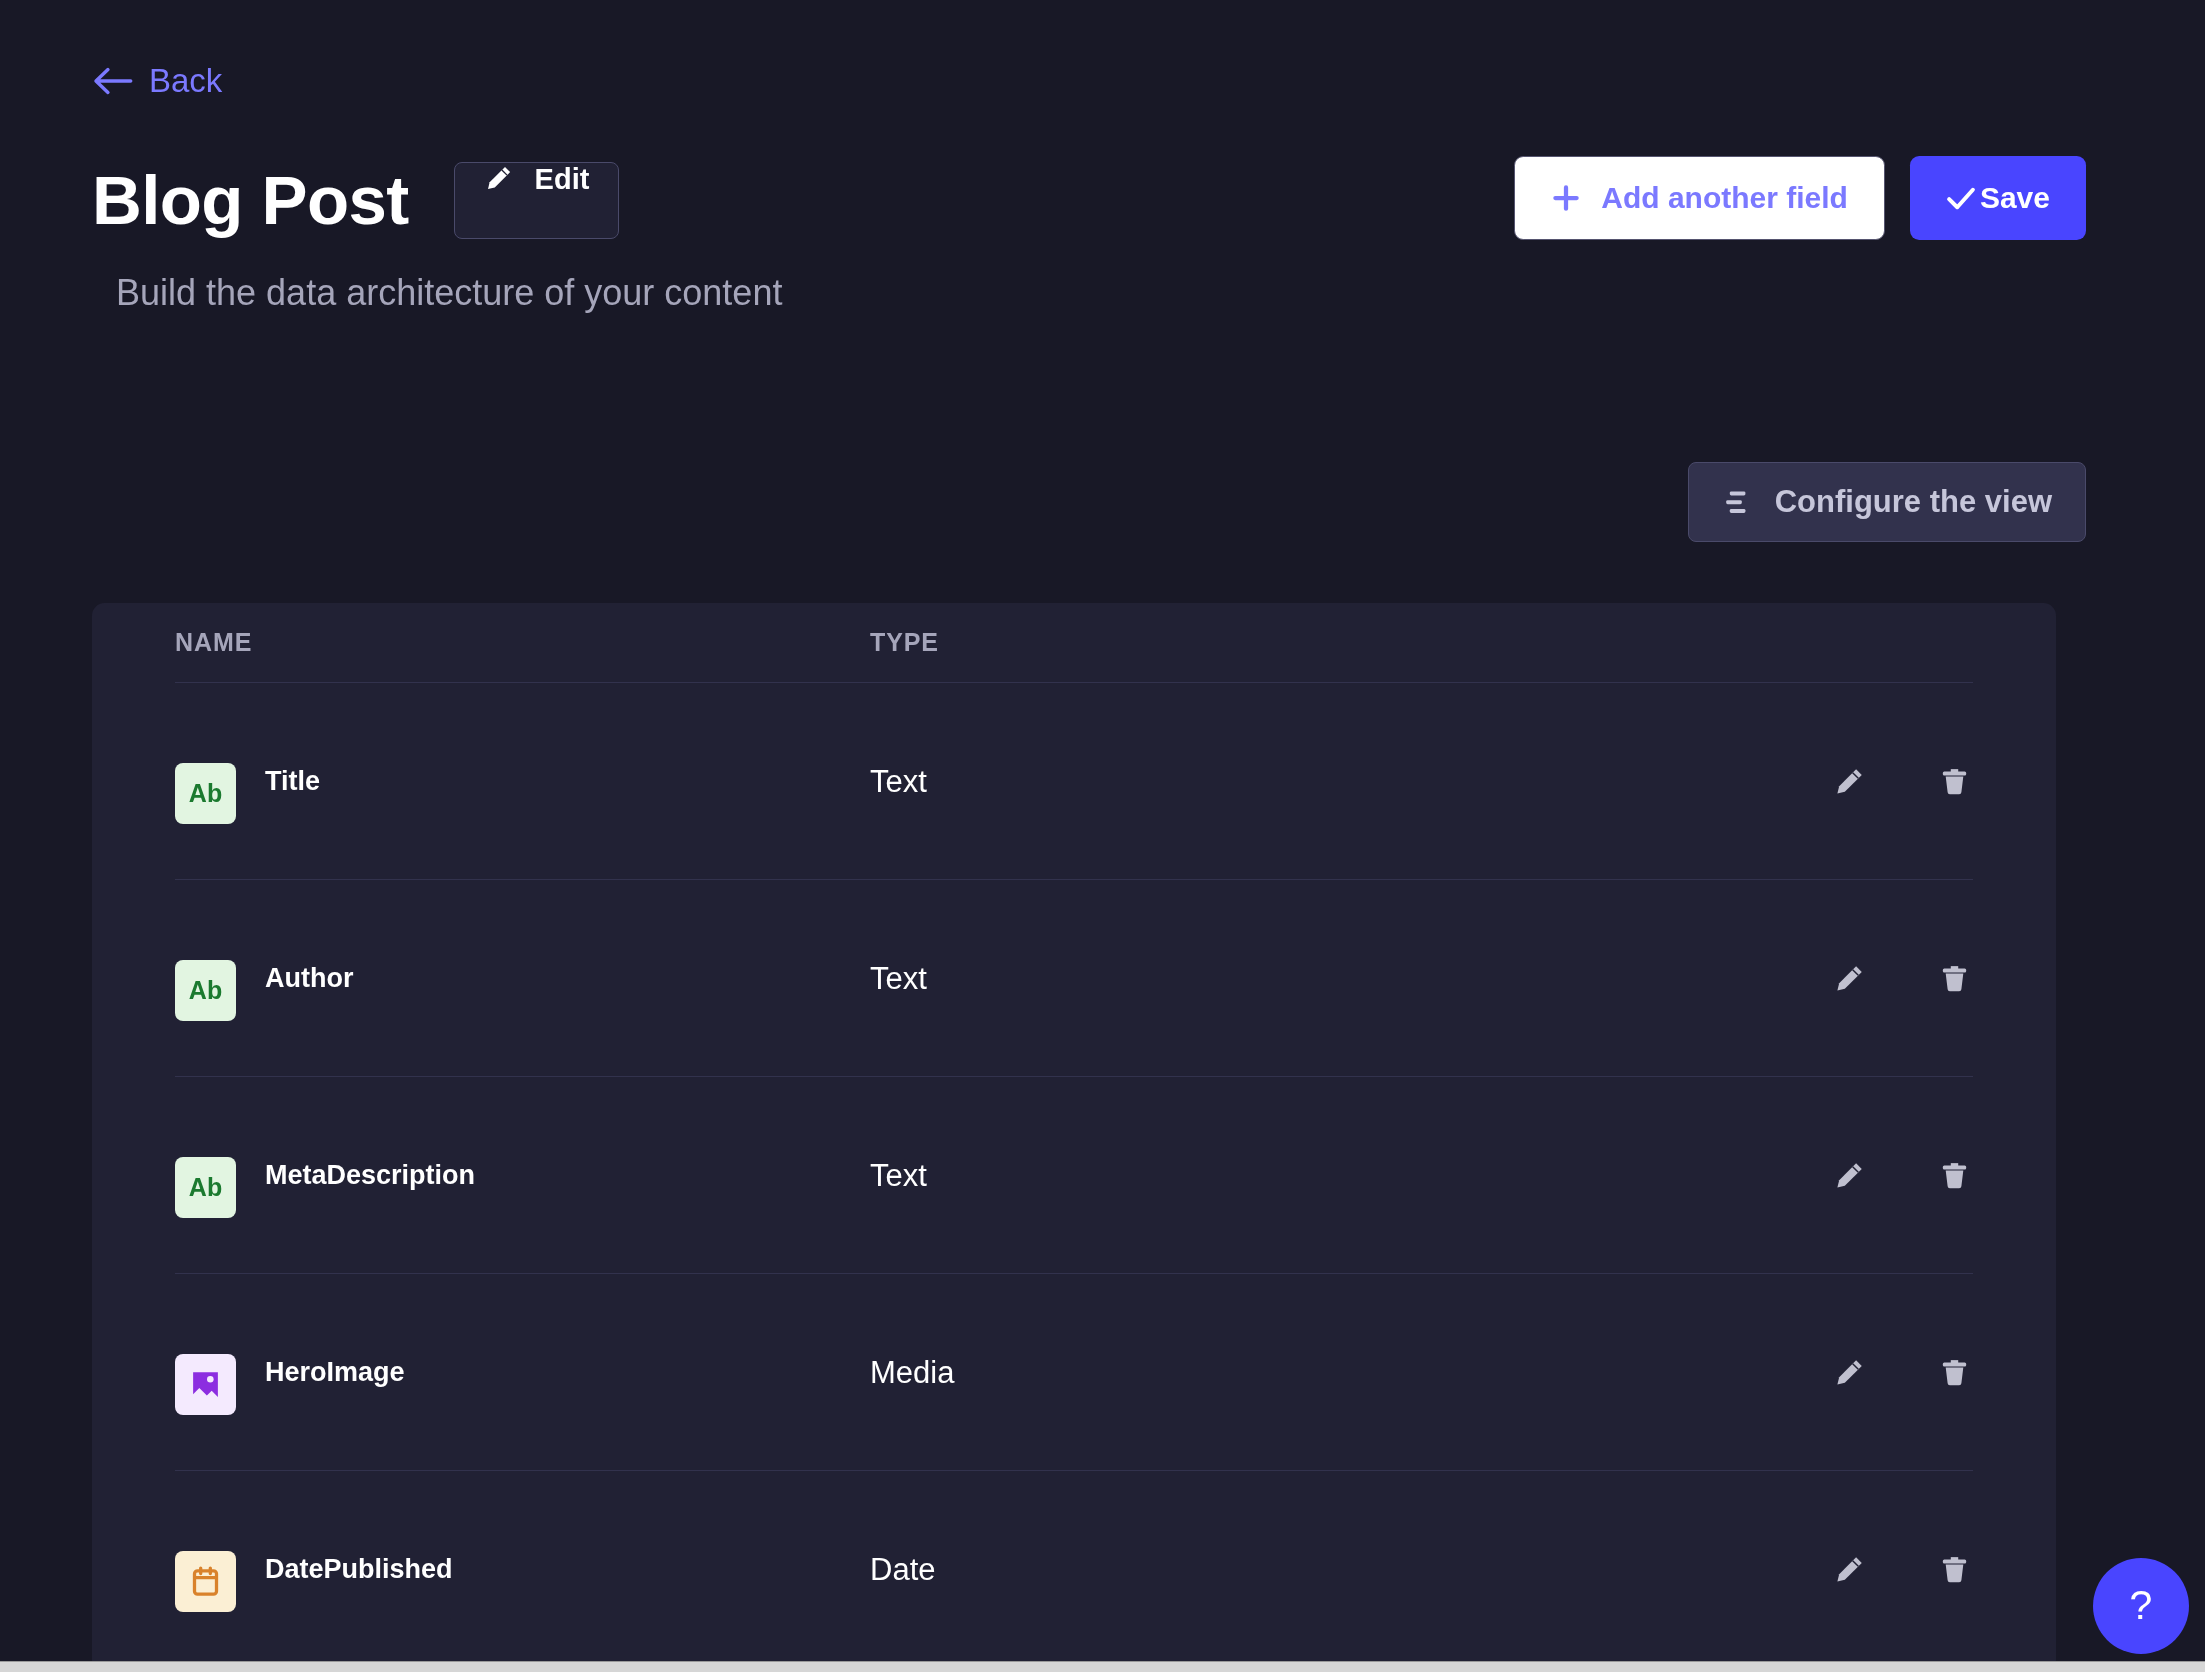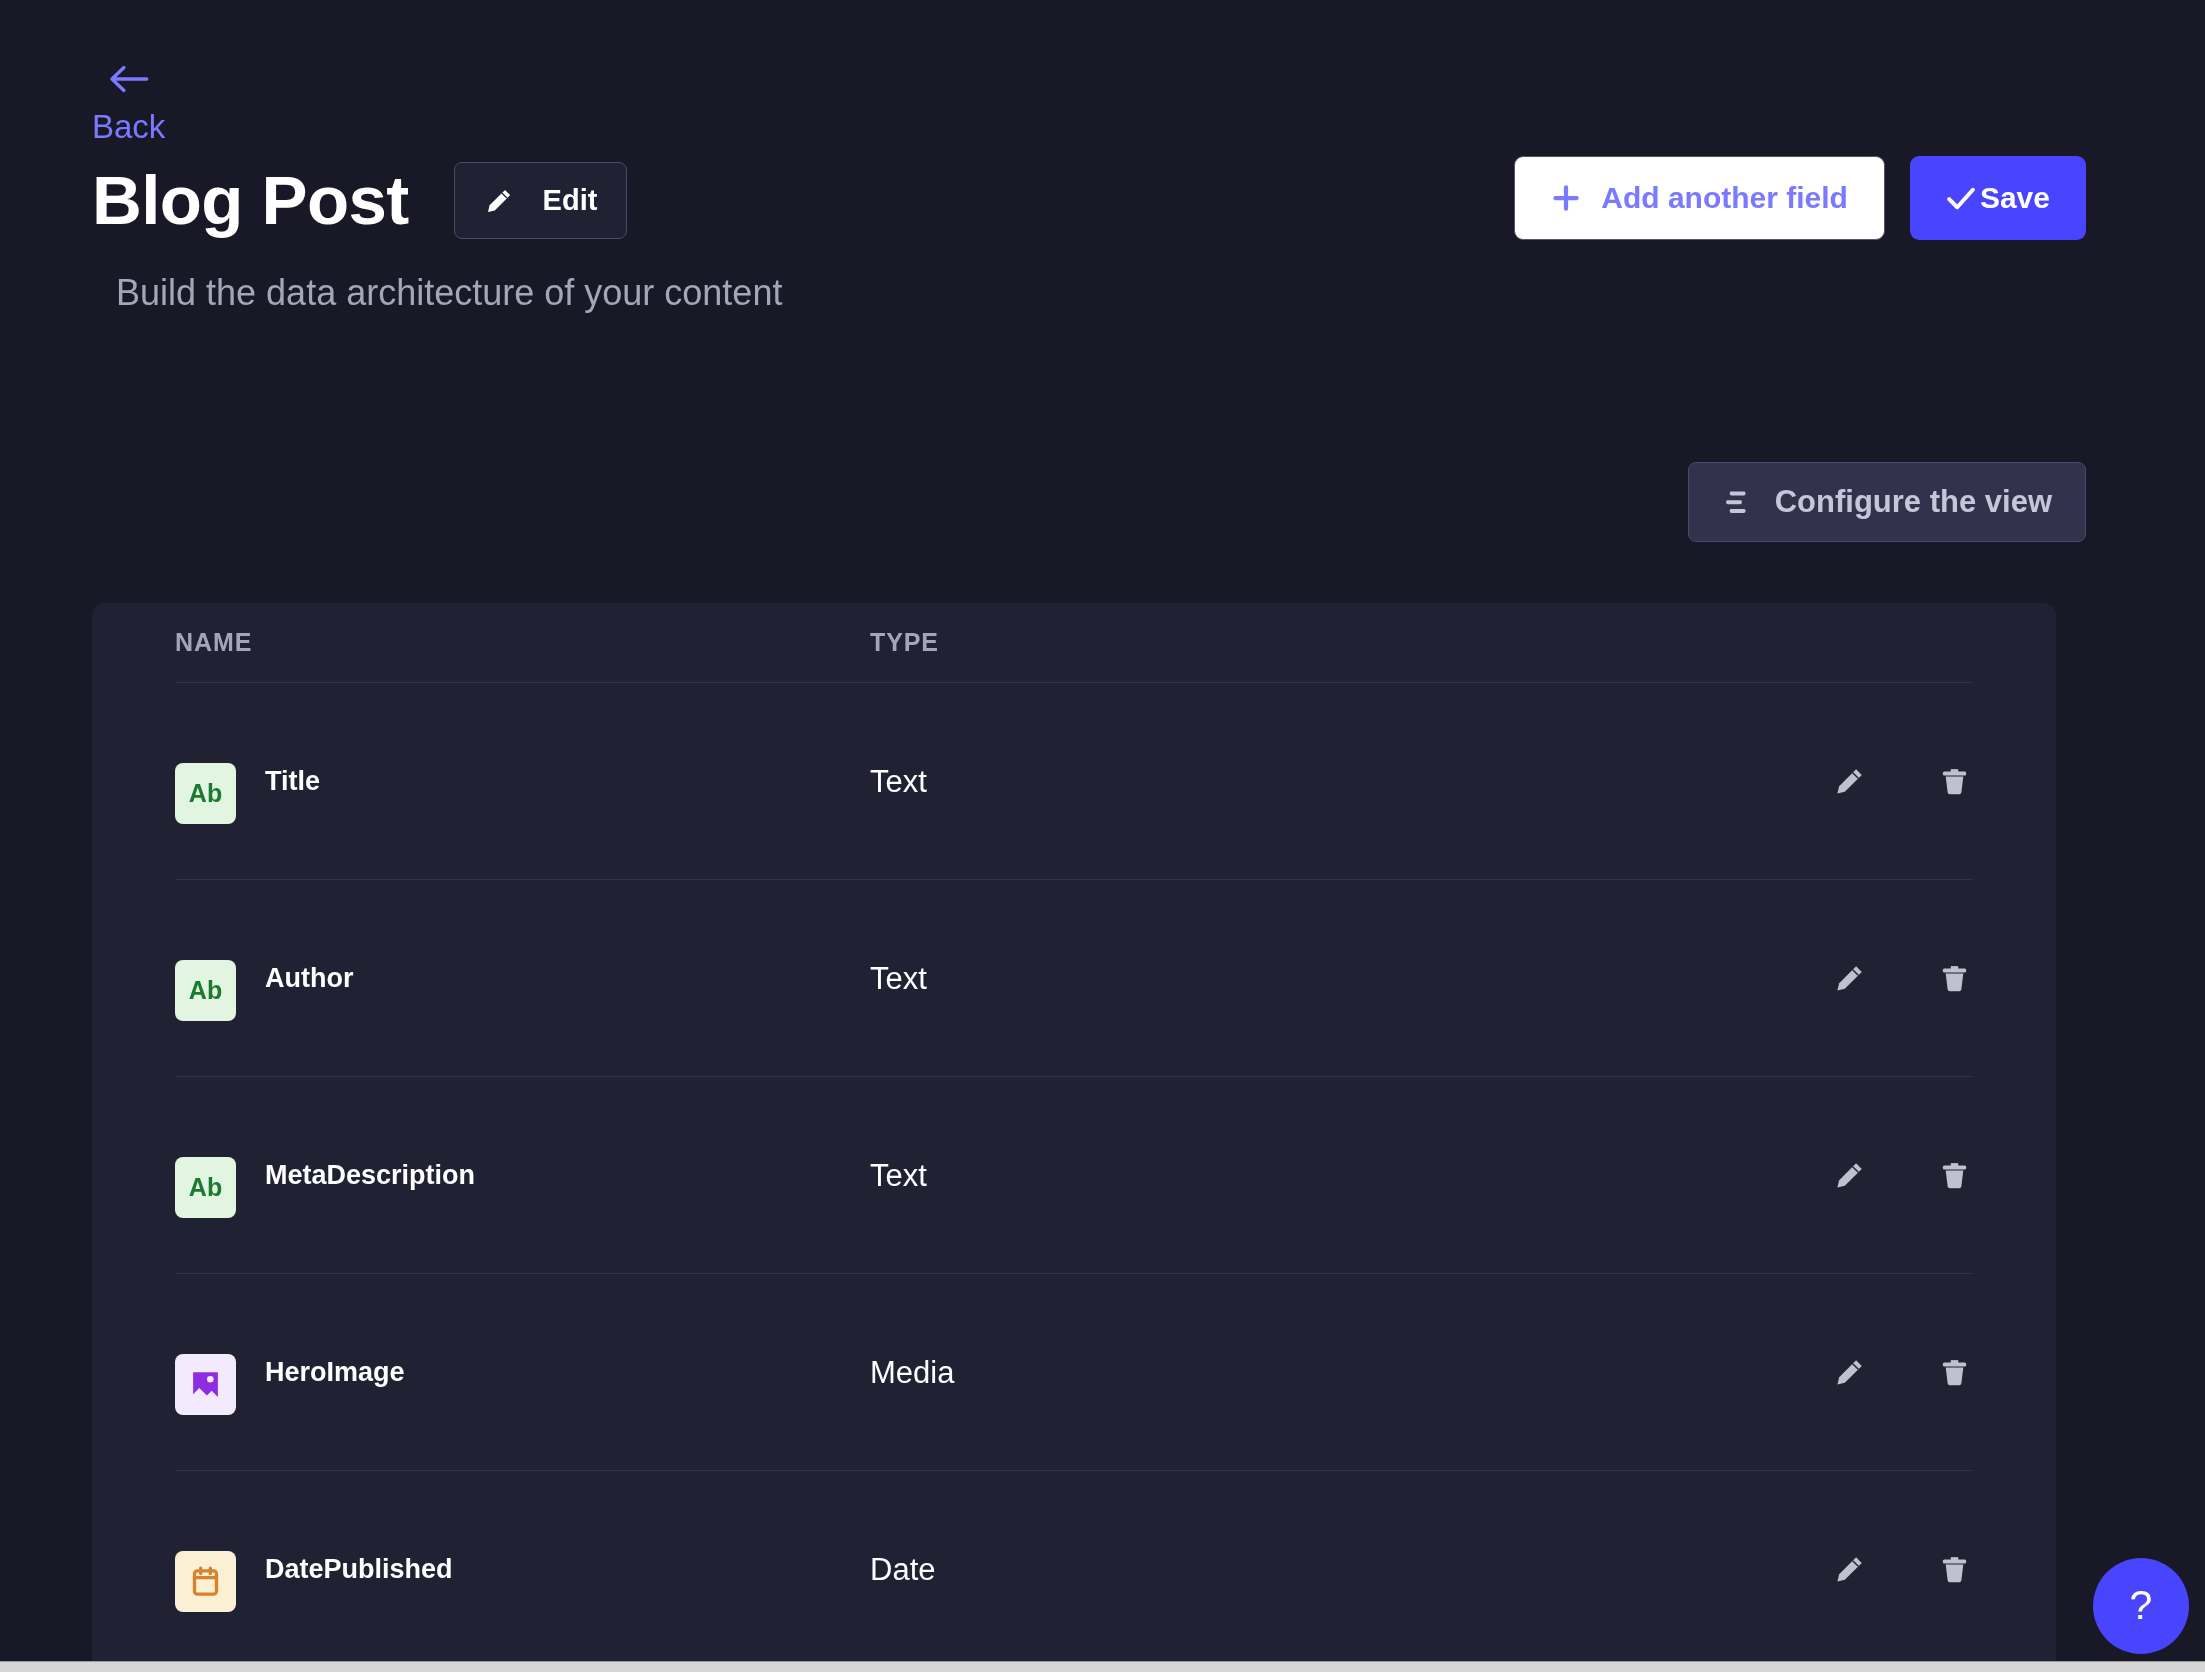--- a/index.html
+++ b/index.html
@@ -25,21 +25,20 @@
     left: 92px;
     top: 64px;
     display: flex;
     align-items: center;
     gap: 16px;
     color: #7b79ff;
     font-size: 33px;
     font-weight: 400;
     cursor: pointer;
     line-height: 1;
-    flex-direction: column;
   }
   .back-arrow { display: block; width: 41px; height: 30px; }
 
   .title-row {
     position: absolute;
     left: 92px;
     top: 146px;
     display: flex;
     align-items: center;
     gap: 45px;
@@ -48,22 +47,22 @@
   .page-title {
     color: #ffffff;
     font-size: 69px;
     font-weight: 700;
     letter-spacing: -0.6px;
     line-height: 1;
     white-space: nowrap;
   }
   .edit-btn {
     display: flex;
-    align-items: center;
-    gap: 29px;
+    align-items: flex-start;
+    gap: 21px;
     height: 77px;
     padding: 0 29px;
     background: #212134;
     border: 1.1px solid #4a4a6a;
     border-radius: 8px;
     color: #ffffff;
     font-size: 29px;
     font-weight: 600;
     cursor: pointer;
     white-space: nowrap;

